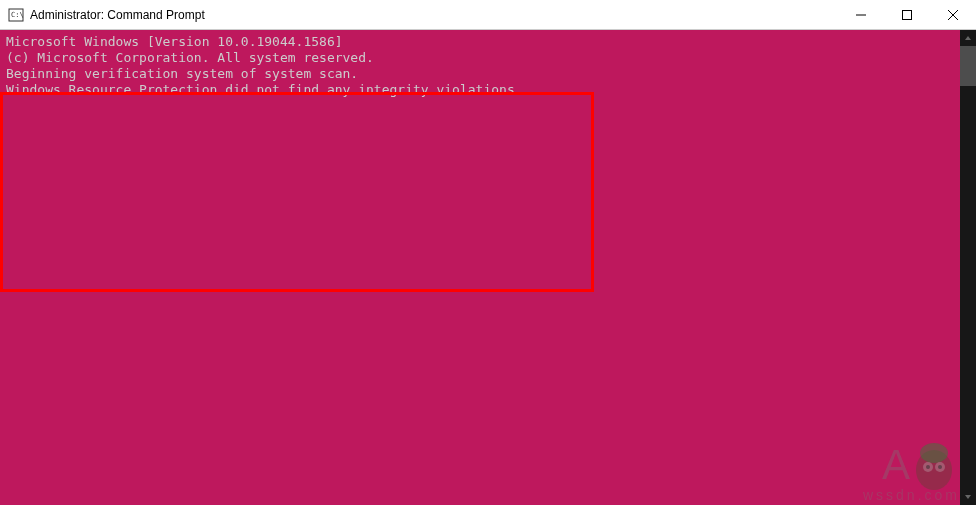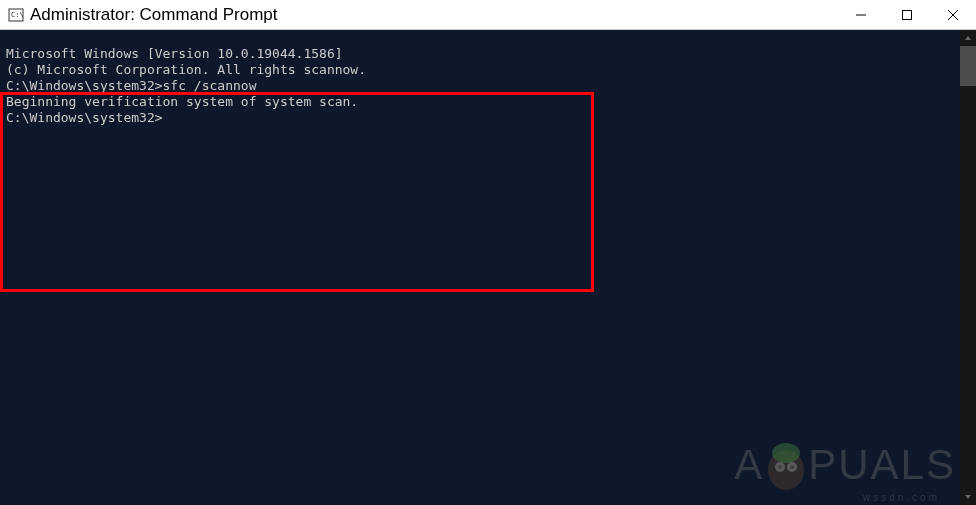--- a/index.html
+++ b/index.html
@@ -43,21 +43,21 @@
       justify-content: center;
     }
     
     .titlebar-icon svg {
       width: 16px;
       height: 16px;
     }
     
     .titlebar-text {
       font-family: 'Segoe UI', Tahoma, sans-serif;
-      font-size: 17px;
+      font-size: 12px;
       color: #000;
       flex: 1;
     }
     
     .titlebar-controls {
       display: flex;
       height: 100%;
     }
     
     .titlebar-btn {
@@ -71,23 +71,23 @@
       cursor: pointer;
     }
     
     .titlebar-btn svg {
       width: 10px;
       height: 10px;
     }
     
     .terminal-area {
       flex: 1;
-      background: #0f172a;
-      position: relative;
-      padding: 16px 6px;
+      background: #be185d;
+      position: relative;
+      padding: 4px 6px;
       overflow: hidden;
     }
     
     .terminal-text {
       color: #ccc;
       font-size: 13px;
       line-height: 16px;
       white-space: pre;
       font-family: Consolas, 'Lucida Console', monospace;
     }
@@ -162,24 +162,24 @@
       height: 60px;
       margin-right: -8px;
       margin-left: -8px;
       position: relative;
       display: inline-block;
       vertical-align: middle;
     }
     
     .watermark-sub {
       position: absolute;
-      right: 36px;
+      right: 16px;
       bottom: 2px;
       font-family: Arial, sans-serif;
-      font-size: 10px;
+      font-size: 14px;
       color: rgba(120, 120, 120, 0.3);
       letter-spacing: 3px;
       pointer-events: none;
     }
   </style>
 </head>
 <body>
 
 <div class="window">
 
@@ -206,29 +206,28 @@
         <svg viewBox="0 0 10 10">
             <line x1="0" y1="0" x2="10" y2="10" stroke="#000" stroke-width="1"></line>
             <line x1="10" y1="0" x2="0" y2="10" stroke="#000" stroke-width="1"></line>
           </svg>
       </button>
     </div>
   </div>
 
   <div class="terminal-area">
     <div class="terminal-text">Microsoft Windows [Version 10.0.19044.1586]</div>
-    <div class="terminal-text">(c) Microsoft Corporation. All rights scannow.</div>
-    <div class="terminal-text"></div>
-    <div class="terminal-text">C:\Windows\system32&gt;sfc /scannow</div>
+    <div class="terminal-text">(c) Microsoft Corporation. All system reserved.</div>
+    <div class="terminal-text"></div>
     <div class="terminal-text"></div>
     <div class="terminal-text"></div>
     <div class="terminal-text">Beginning verification system of system scan.</div>
     <div class="terminal-text"></div>
-    <div class="terminal-text"></div>
-    <div class="terminal-text">C:\Windows\system32&gt;</div>
+    <div class="terminal-text">Windows Resource Protection did not find any integrity violations.</div>
+    <div class="terminal-text"></div>
 
     <div class="highlight-box"></div>
   </div>
 
   <div class="scrollbar">
     <div class="scrollbar-track">
       <div class="scrollbar-arrow up">
         <svg width="8" height="8" viewBox="0 0 8 8">
             <polygon points="4,2 7,6 1,6" fill="#666"></polygon>
           </svg>
@@ -247,17 +246,16 @@
     <span class="watermark-logo">
       <svg viewBox="0 0 60 60">
         <ellipse cx="30" cy="35" rx="18" ry="20" fill="rgba(90,70,50,0.4)"></ellipse>
         <ellipse cx="30" cy="18" rx="14" ry="10" fill="rgba(60,120,60,0.5)"></ellipse>
         <circle cx="24" cy="32" r="5" fill="rgba(200,200,200,0.3)"></circle>
         <circle cx="36" cy="32" r="5" fill="rgba(200,200,200,0.3)"></circle>
         <circle cx="24" cy="32" r="2" fill="rgba(40,40,40,0.5)"></circle>
         <circle cx="36" cy="32" r="2" fill="rgba(40,40,40,0.5)"></circle>
       </svg>
     </span>
-    <span>PUALS</span>
   </div>
   <div class="watermark-sub">wssdn.com</div>
 
 </div>
 
 </body></html>

